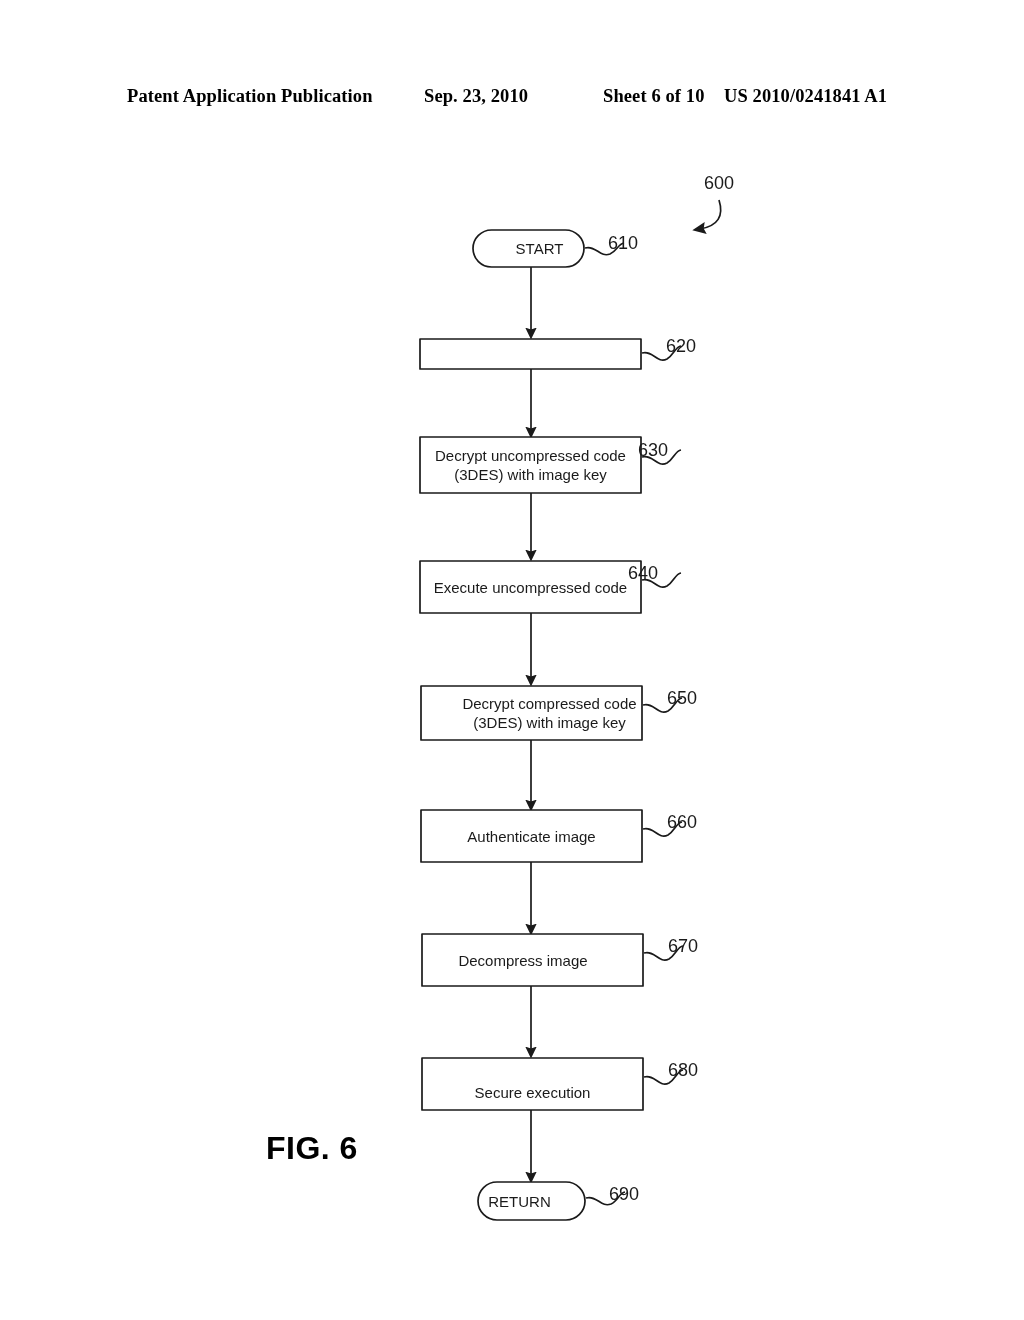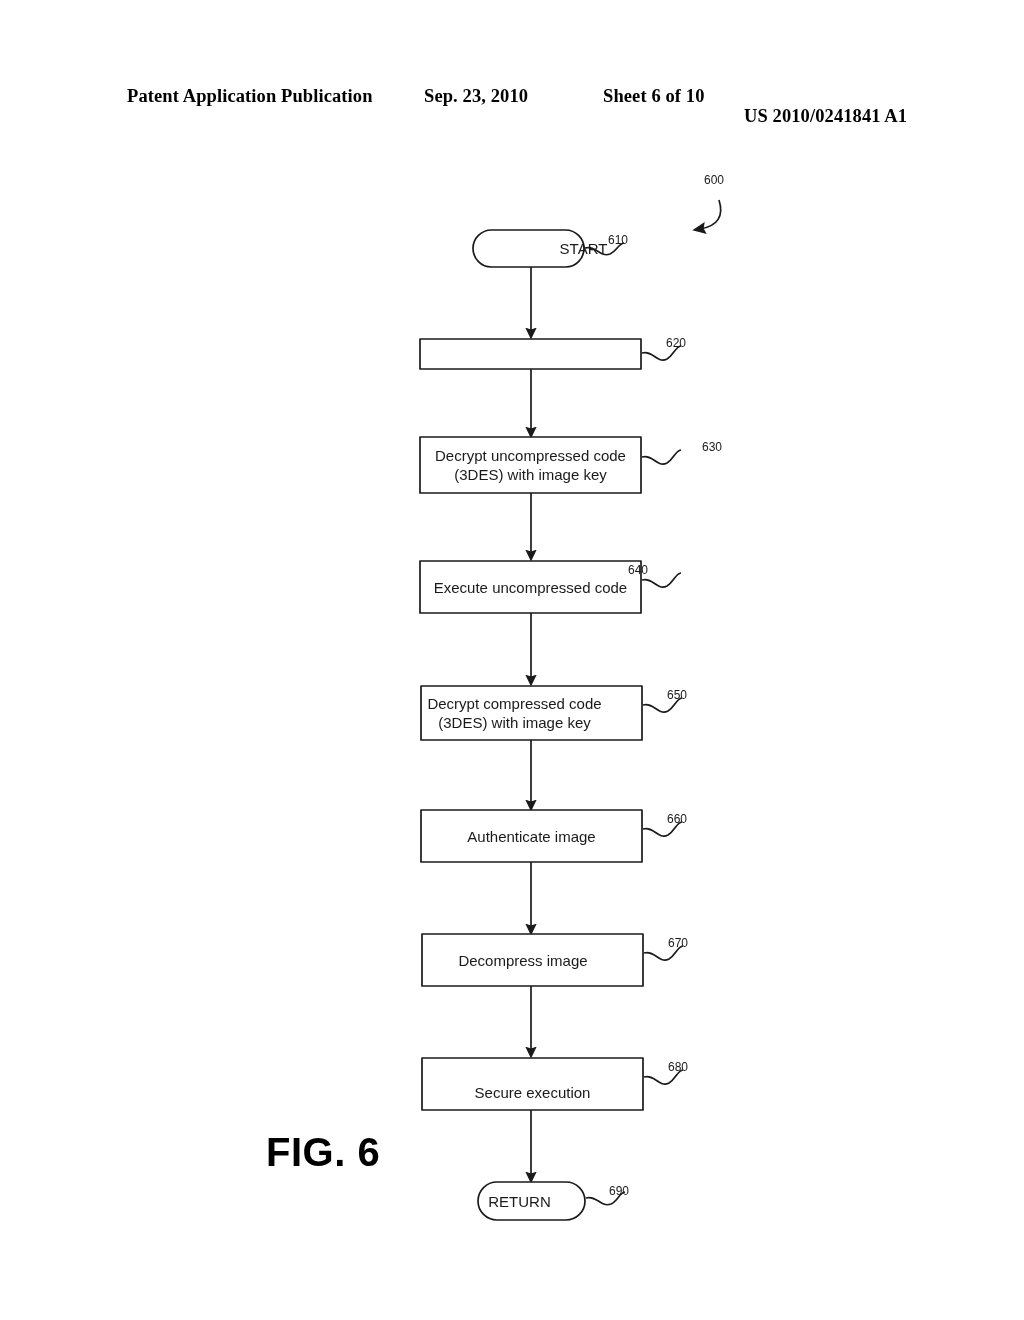--- a/index.html
+++ b/index.html
@@ -40,22 +40,21 @@
     position: absolute;
     left: 424px;
   }
   #page-header .hdr-sheet {
     position: absolute;
     left: 556px;
     margin-left: 47px;
   }
   #page-header .hdr-patno {
     position: absolute;
-    left: 744px;
-    margin-top: 20px;
+    left: 724px;
   }
 
   
   #figure-canvas {
     position: absolute;
     left: 0;
     top: 0;
     width: 1024px;
     height: 1320px;
   }
@@ -75,31 +74,31 @@
     color: #1a1a1a;
     white-space: pre-line;
     display: flex;
     align-items: center;
     justify-content: center;
     pointer-events: none;
   }
   .ref-num {
     position: absolute;
     font-family: "Liberation Sans", sans-serif;
-    font-size: 12px;
+    font-size: 18px;
     color: #1a1a1a;
     white-space: nowrap;
   }
   #fig-caption {
     position: absolute;
     left: 266px;
     top: 1130px;
     font-family: "Liberation Sans", sans-serif;
     font-weight: bold;
-    font-size: 40px;
+    font-size: 32px;
     letter-spacing: 0.5px;
     color: #000000;
     white-space: nowrap;
   }
 </style>
 </head>
 <body>
 
 <div id="figure-canvas">
 
@@ -163,46 +162,46 @@
       <rect x="422" y="1058" width="221" height="52" fill="#ffffff"></rect>
       <path d="M 644 1077 C 655 1074, 659 1088, 669 1083 C 676 1079, 677 1071, 683 1070"></path>
 
       <line x1="531" y1="1110" x2="531" y2="1177" marker-end="url(#arrowhead)"></line>
 
       <rect x="478" y="1182" width="107" height="38" rx="19" ry="19" fill="#ffffff"></rect>
       <path d="M 586 1198 C 597 1195, 601 1208, 611 1204 C 618 1201, 619 1193, 625 1192"></path>
     </g>
   </svg>
 
-  <div class="node-label" style="left:496px; top:230px; width:133px; height:37px;padding-left:21px;">START</div>
+  <div class="node-label" style="left:473px; top:230px; width:133px; height:37px;">START</div>
 
 
   <div class="node-label" style="left:420px; top:437px; width:221px; height:56px;">Decrypt uncompressed code
 (3DES) with image key</div>
 
   <div class="node-label" style="left:420px; top:561px; width:221px; height:52px;">Execute uncompressed code</div>
 
-  <div class="node-label" style="left:404px; top:686px; width:221px; height:54px;">Decrypt compressed code
+  <div class="node-label" style="left:439px; top:686px; width:221px; height:54px;">Decrypt compressed code
 (3DES) with image key</div>
 
   <div class="node-label" style="left:421px; top:810px; width:221px; height:52px;">Authenticate image</div>
 
   <div class="node-label" style="left:422px; top:934px; width:202px; height:52px;">Decompress image</div>
 
   <div class="node-label" style="left:422px; top:1058px; width:221px; height:68px;">Secure execution</div>
 
   <div class="node-label" style="left:478px; top:1182px; width:83px; height:38px;">RETURN</div>
 
   <div class="ref-num" style="left:704px; top:173px;">600</div>
 
   <div class="ref-num" style="left:608px; top:233px;text-align:right;">610</div>
 
   <div class="ref-num" style="left:666px; top:336px;">620</div>
 
-  <div class="ref-num" style="left:702px; top:440px;">630</div>
+  <div class="ref-num" style="left:638px; top:440px;">630</div>
 
   <div class="ref-num" style="left:628px; top:563px;">640</div>
 
   <div class="ref-num" style="left:667px; top:688px;">650</div>
 
   <div class="ref-num" style="left:667px; top:812px;">660</div>
 
   <div class="ref-num" style="left:668px; top:936px;">670</div>
 
   <div class="ref-num" style="left:668px; top:1060px;">680</div>

